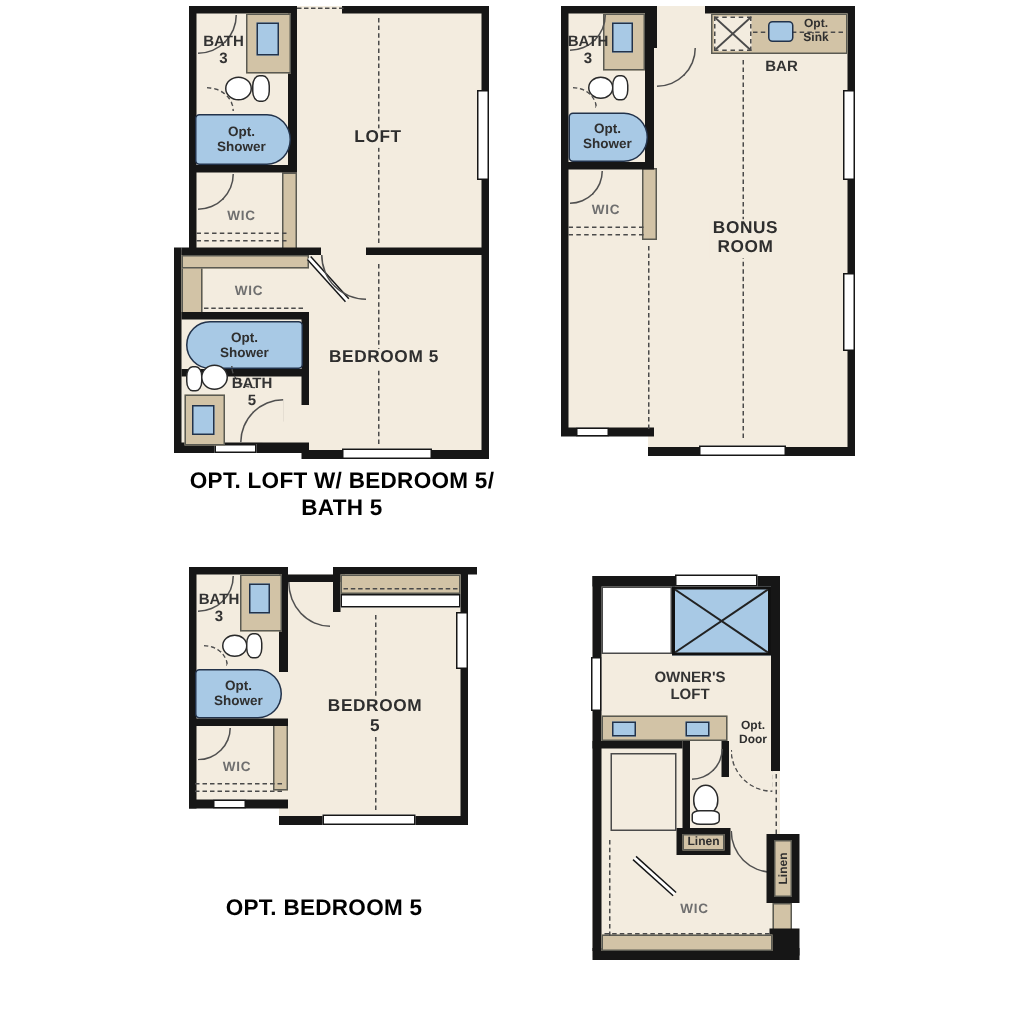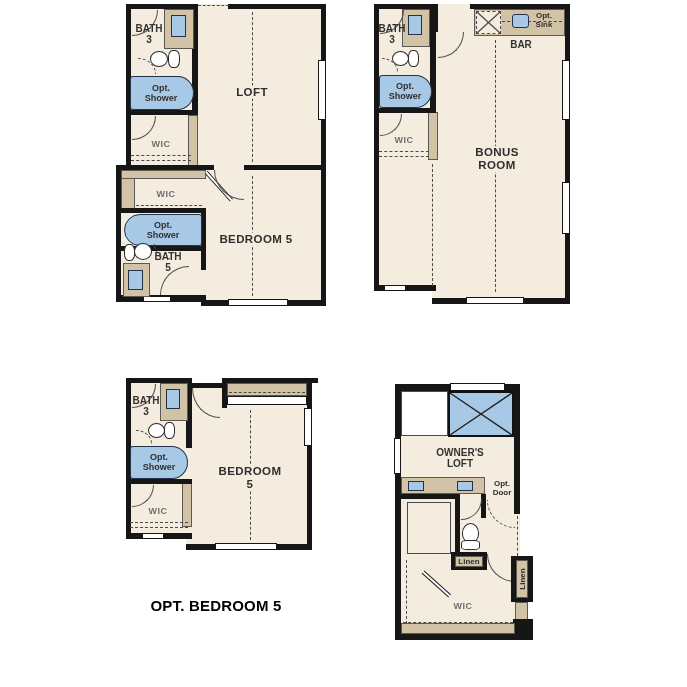--- a/index.html
+++ b/index.html
@@ -109,20 +109,22 @@
     <div class="arc dsh tr" style="left:38px;top:240px;width:16px;height:15px;"></div>
     <div class="cab" style="left:7px;top:259px;width:27px;height:34px;"></div>
     <div class="fix" style="left:12px;top:266px;width:15px;height:20px;"></div>
     <div class="lbl bath-lbl" style="left:52px;top:258px;">BATH
 5</div>
     <div class="arc br" style="left:44px;top:262px;width:29px;height:29px;"></div>
 
     <div class="dv" style="left:136px;top:172px;height:120px;"></div>
     <div class="lbl room-lbl" style="left:140px;top:235px;">BEDROOM 5</div>
   </div>
+  <div class="caption" style="left:110px;top:312px;width:236px;">OPT. LOFT W/ BEDROOM 5/
+BATH 5</div>
 
   <div class="plan" style="left:374px;top:4px;width:200px;height:308px;">
 
     <div class="floor" style="left:0;top:0;width:62px;height:160px;"></div>
     <div class="floor" style="left:58px;top:0;width:136px;height:297px;"></div>
     <div class="floor" style="left:0;top:156px;width:62px;height:130px;"></div>
 
     <div class="wall" style="left:0;top:0;width:64px;height:5px;"></div>
     <div class="wall" style="left:0;top:0;width:5px;height:286px;"></div>
     <div class="wall" style="left:56px;top:0;width:6px;height:106px;"></div>

